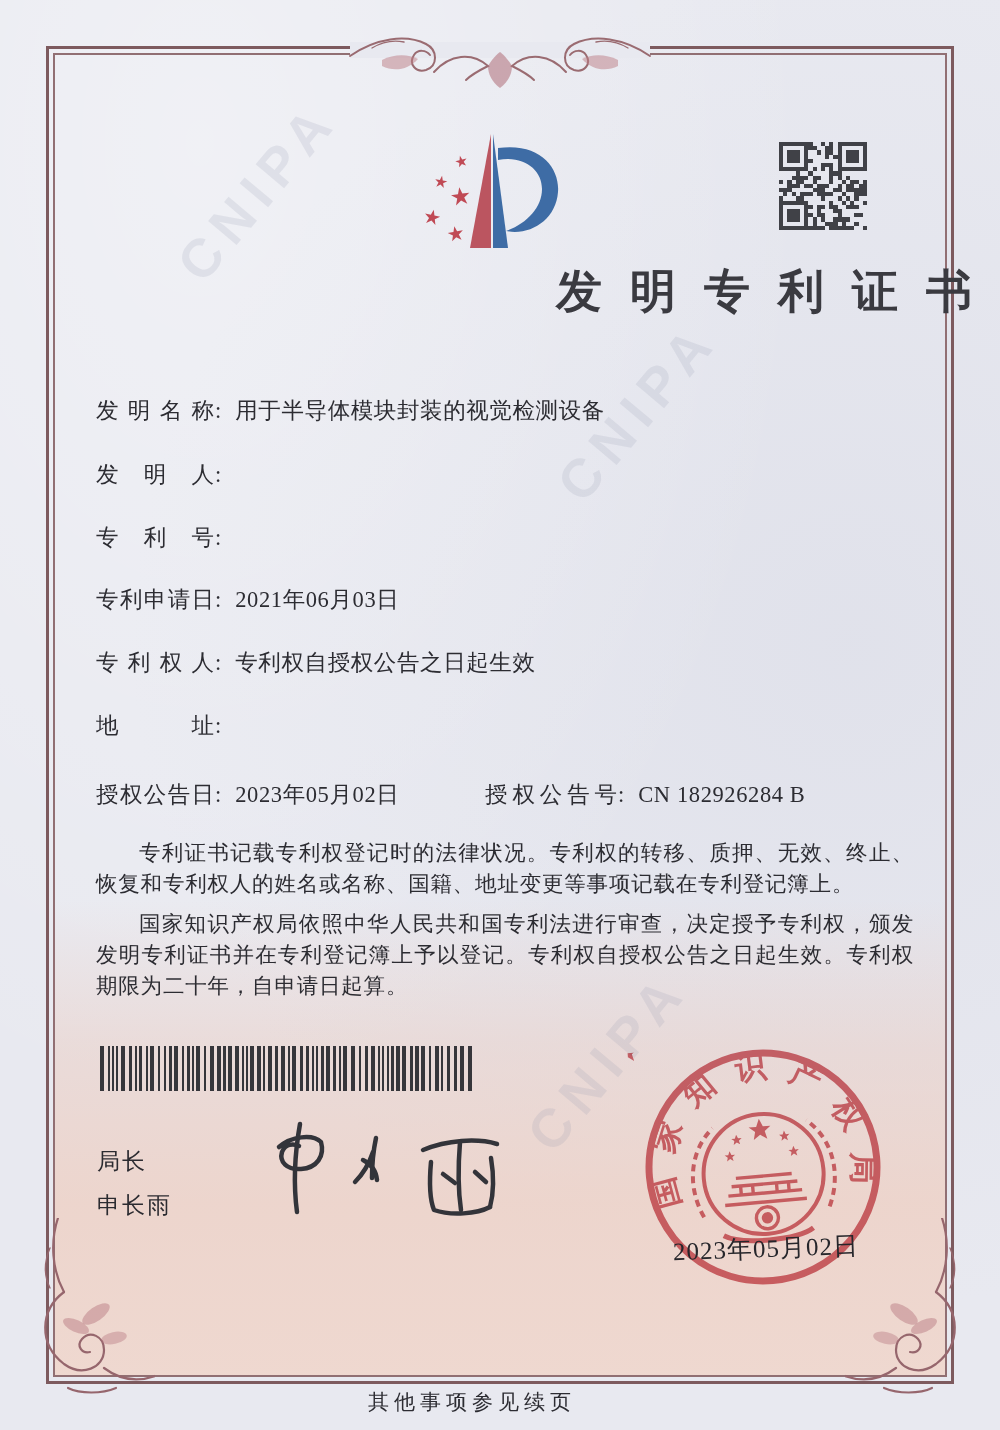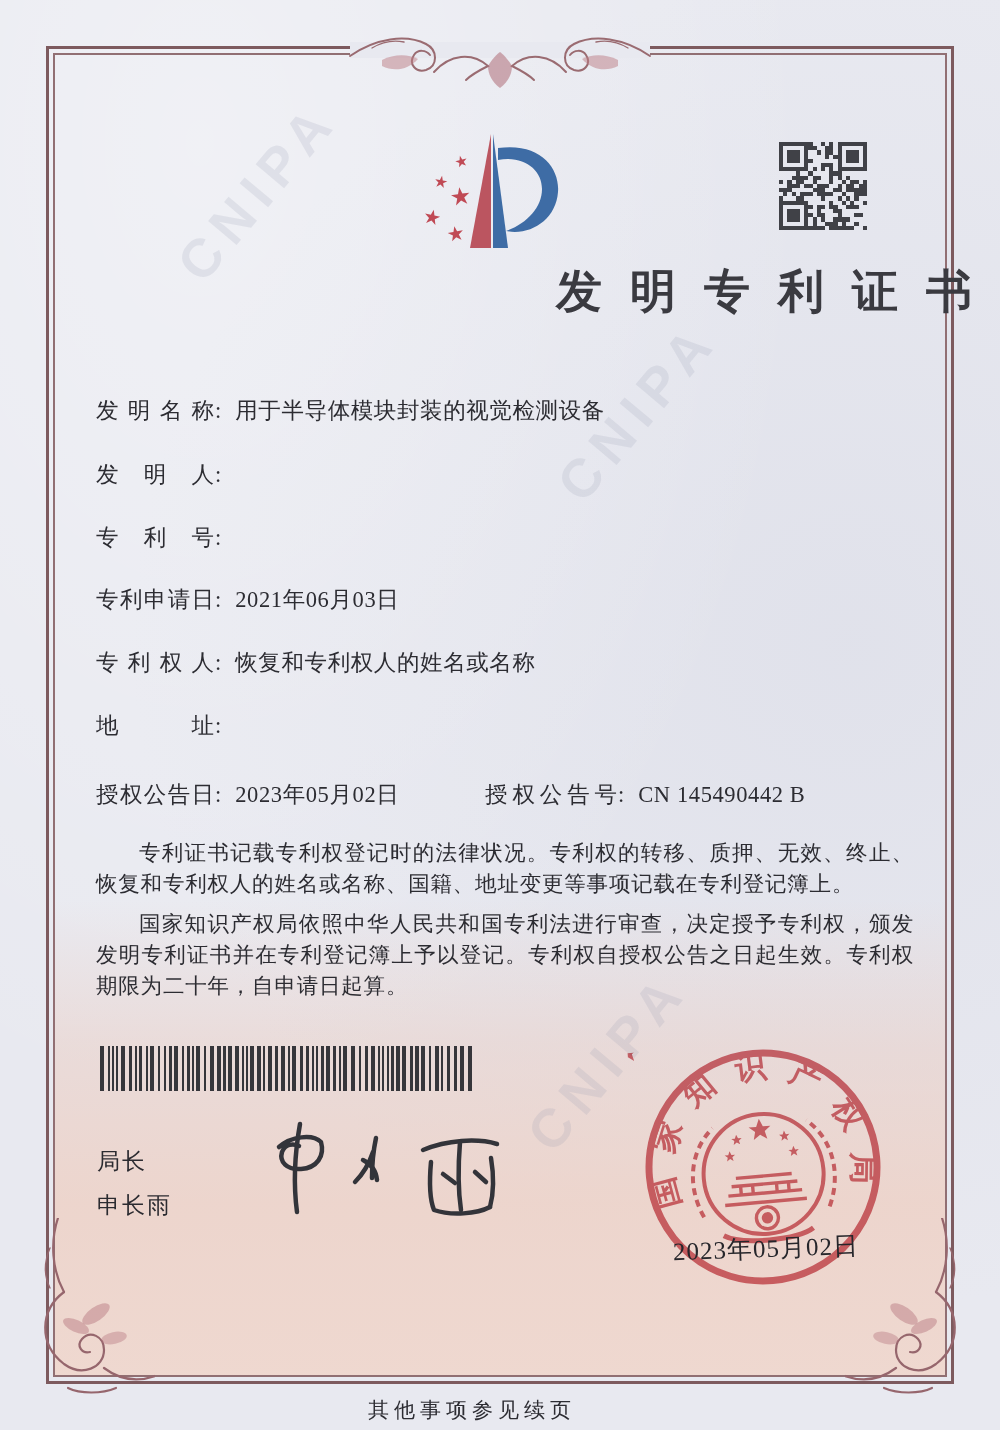--- a/index.html
+++ b/index.html
@@ -39,21 +39,21 @@
   .paras p{margin:0 0 9px 0;text-indent:2em;letter-spacing:.8px;}
   .barcode{position:absolute;left:100px;top:1046px;width:390px;height:45px;display:flex;align-items:stretch;}
   .barcode span{background:#36363b;flex:0 0 auto;}
   .sig-label{position:absolute;left:97px;font-size:23px;letter-spacing:2px;color:#2b2b30;
              font-family:"Liberation Sans","DejaVu Sans",sans-serif;}
   .seal{position:absolute;left:638px;top:1042px;width:250px;height:250px;transform:rotate(-5deg);
         mix-blend-mode:multiply;opacity:.92;}
   .seal-date{position:absolute;left:666px;top:1232px;width:200px;text-align:center;font-size:25px;
              color:#26262b;letter-spacing:1px;transform:rotate(-2deg);}
   .page-num{position:absolute;left:0;right:80px;top:1334px;text-align:center;font-size:20px;letter-spacing:1px;}
-  .footer-note{position:absolute;left:368px;top:1388px;font-size:21px;letter-spacing:5px;margin-top:8px;}
+  .footer-note{position:absolute;left:368px;top:1388px;font-size:21px;letter-spacing:5px;}
   .ornament{position:absolute;pointer-events:none;}
   .corner-right{transform:scaleX(-1);}
   .sig-script{position:absolute;left:255px;top:1112px;}
 </style>
 </head>
 <body>
 
 <div class="page">
 
   <div class="tint"></div>
@@ -607,21 +607,21 @@
     <span class="val">2021年06月03日</span>
   </div>
   <div class="row" style="top:646px;">
     <span class="lbl" data-justify="">
         <span>专</span>
         <span>利</span>
         <span>权</span>
         <span>人</span>
       </span>
       <span class="colon">:</span>
-    <span class="val">恢复和专利权人的姓名或名称</span>
+    <span class="val">专利权自授权公告之日起生效</span>
   </div>
   <div class="row" style="top:709px;">
     <span class="lbl" data-justify="">
         <span>地</span>
         <span>址</span>
       </span>
       <span class="colon">:</span>
     <span class="val-block">
       </span>
   </div>
@@ -637,21 +637,21 @@
     <span class="val">2023年05月02日</span>
     <span class="pair2">
       <span class="lbl2" data-justify="">
           <span>授</span>
           <span>权</span>
           <span>公</span>
           <span>告</span>
           <span>号</span>
         </span>
         <span class="colon">:</span>
-      <span class="val">CN 145490442 B</span>
+      <span class="val">CN 182926284 B</span>
     </span>
   </div>
 
   <div class="paras">
     <p>专利证书记载专利权登记时的法律状况。专利权的转移、质押、无效、终止、恢复和专利权人的姓名或名称、国籍、地址变更等事项记载在专利登记簿上。</p>
     <p>国家知识产权局依照中华人民共和国专利法进行审查，决定授予专利权，颁发发明专利证书并在专利登记簿上予以登记。专利权自授权公告之日起生效。专利权期限为二十年，自申请日起算。</p>
   </div>
 
   <div class="barcode">
       <span style="width: 4px; margin-right: 4px;"></span>

